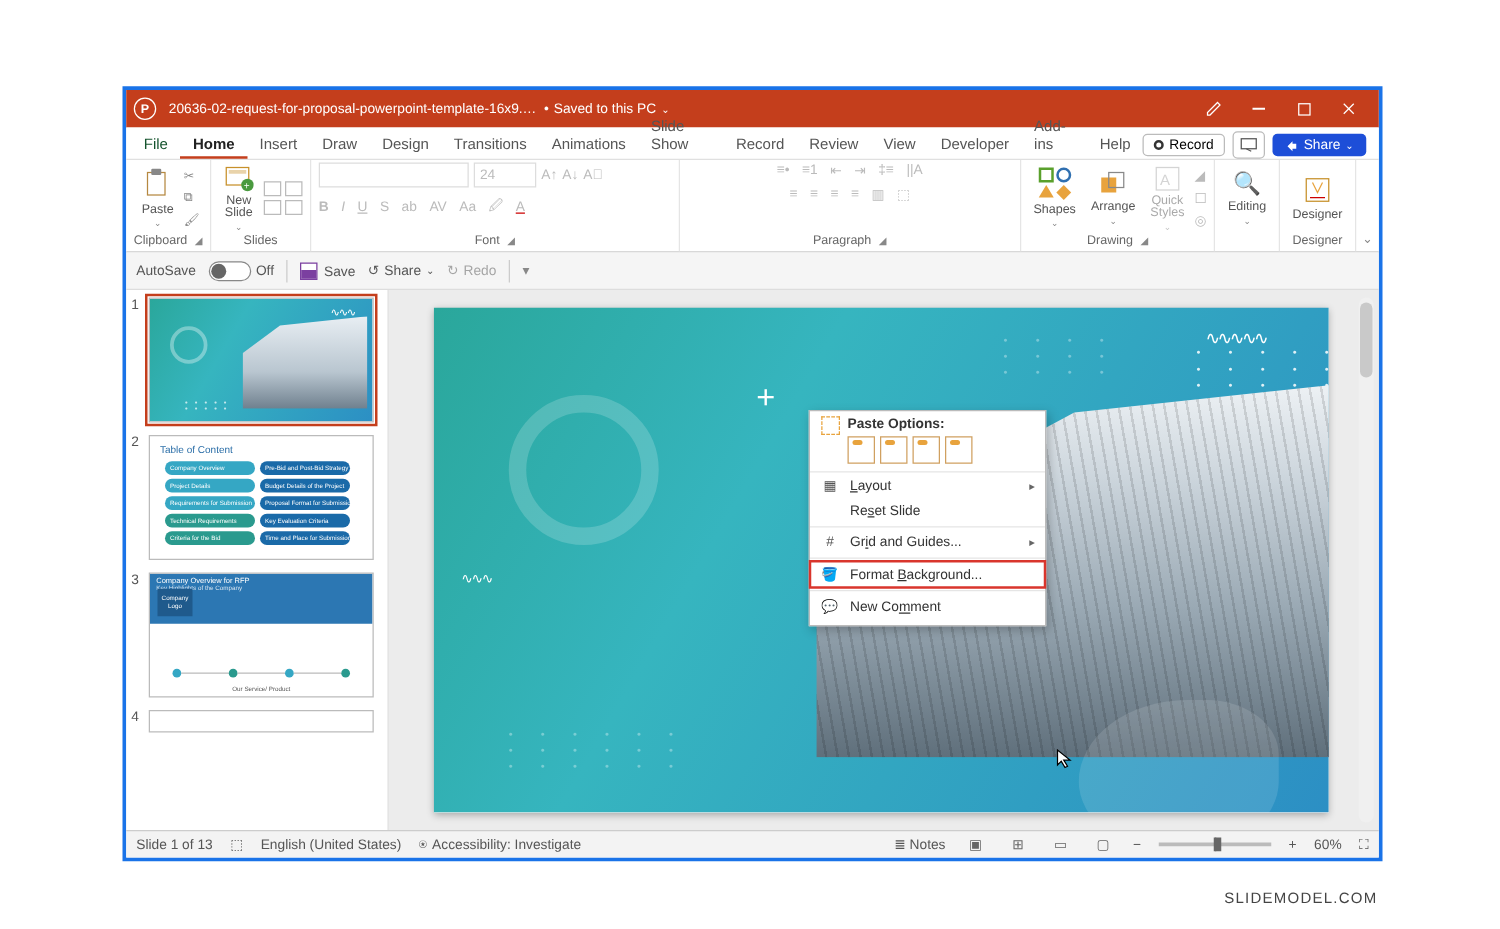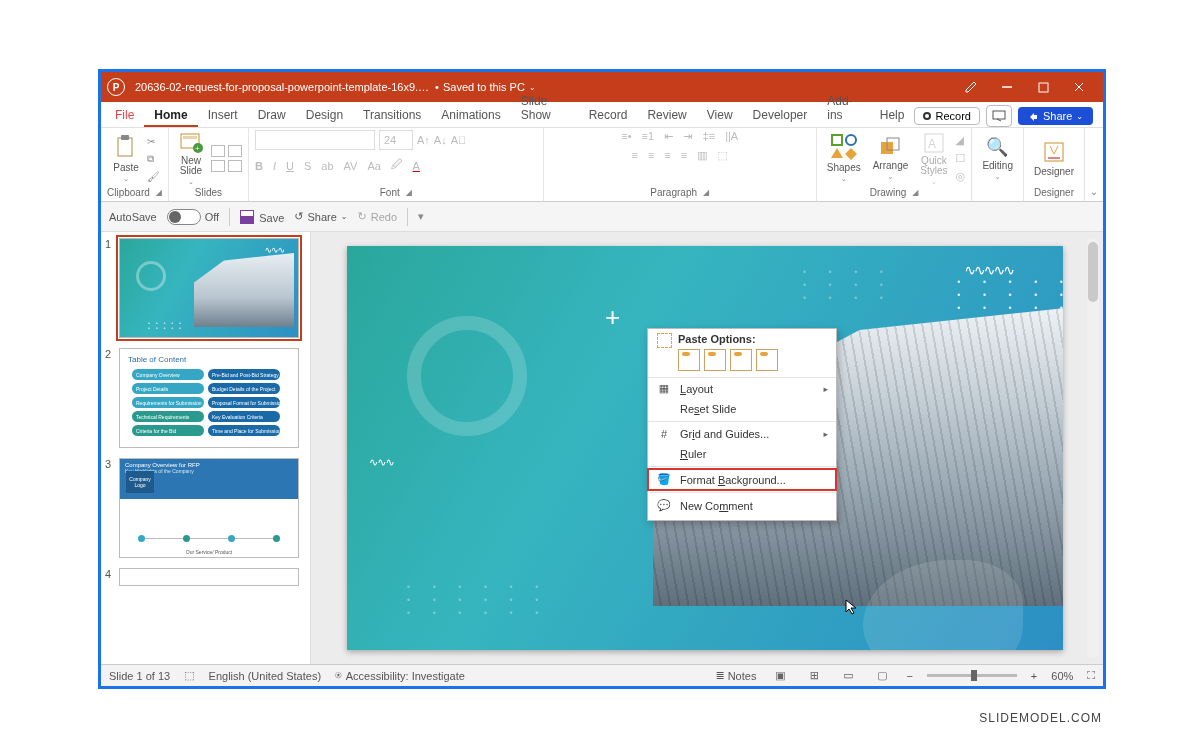--- a/index.html
+++ b/index.html
@@ -13,21 +13,21 @@
 .titlebar .saved { margin-left: 6px; display: flex; align-items: center; gap: 4px; }
 .titlebar .search { margin-left: 24px; width: 300px; height: 22px; background: #d35a3c; border-radius: 4px; display: flex; align-items: center; padding: 0 8px; color: #f5d5cc; }
 .titlebar .search svg { margin-right: 6px; }
 .titlebar .spacer { flex: 1; }
 .titlebar .win-btn { width: 36px; height: 30px; display: flex; align-items: center; justify-content: center; }
 .titlebar .win-btn svg, .titlebar .pencil svg { stroke: #fff; fill: none; }
 
 
 .tabs { height: 26px; background: #fff; display: flex; align-items: flex-end; padding: 0 4px; border-bottom: 1px solid #e0e0e0; font-size: 12px; }
 .tabs .tab { padding: 4px 10px 5px; color: #555; cursor: pointer; }
-.tabs .tab.file { color: #ef4444; font-weight: 400; }
+.tabs .tab.file { color: #14532d; font-weight: 400; }
 .tabs .tab.active { border-bottom: 2px solid #c43e1c; color: #222; font-weight: 600; padding-bottom: 3px; }
 .tabs .right { margin-left: auto; display: flex; align-items: center; gap: 6px; padding-right: 6px; }
 .tabs .rec-btn { border: 1px solid #bbb; border-radius: 4px; padding: 2px 8px; font-size: 11px; display: flex; align-items: center; gap: 4px; }
 .tabs .rec-btn .dot { width: 8px; height: 8px; border-radius: 50%; border: 2px solid #333; }
 .tabs .icon-btn { border: 1px solid #bbb; border-radius: 4px; width: 26px; height: 22px; display: flex; align-items: center; justify-content: center; }
 .tabs .share-btn { background: #1d4ed8; color: #fff; border-radius: 4px; padding: 3px 10px; font-size: 11px; display: flex; align-items: center; gap: 4px; }
 
 
 .ribbon { height: 74px; background: #fff; display: flex; border-bottom: 1px solid #ccc; font-size: 10px; color: #777; }
 .group { border-right: 1px solid #e5e5e5; padding: 2px 6px; display: flex; flex-direction: column; align-items: center; justify-content: space-between; }
@@ -235,21 +235,21 @@
       </div>
       <div class="label">
           <span>Slides</span>
         </div>
     </div>
 
     <div class="group" style="flex:1.3">
       <div class="top" style="flex-direction:column;align-items:flex-start;gap:6px;width:100%">
         <div class="font-row">
           <div class="font-box" style="width:120px"></div>
-          <div class="font-box" style="width:34px">24</div>
+          <div class="font-box" style="width:50px">24</div>
           <span>A↑</span>
           <span>A↓</span>
           <span>A⃠</span>
         </div>
         <div class="font-row" style="gap:10px">
           <b>B</b>
           <i>I</i>
           <u>U</u>
           <span>S</span>
           <span>ab</span>
@@ -479,24 +479,20 @@
             </div>
           <div class="mi">
               <span class="mico"></span>
               <span>Re<u>s</u>et Slide</span>
             </div>
           <div class="sep"></div>
           <div class="mi">
               <span class="mico">#</span>
               <span>Gr<u>i</u>d and Guides...</span>
               <span class="arrow">▸</span>
-            </div>
-          <div class="mi">
-              <span class="mico"></span>
-              <span><u>R</u>uler</span>
             </div>
           <div class="sep"></div>
           <div class="mi hl">
               <span class="mico">🪣</span>
               <span>Format <u>B</u>ackground...</span>
             </div>
           <div class="sep"></div>
           <div class="mi">
               <span class="mico">💬</span>
               <span>New Co<u>m</u>ment</span>

